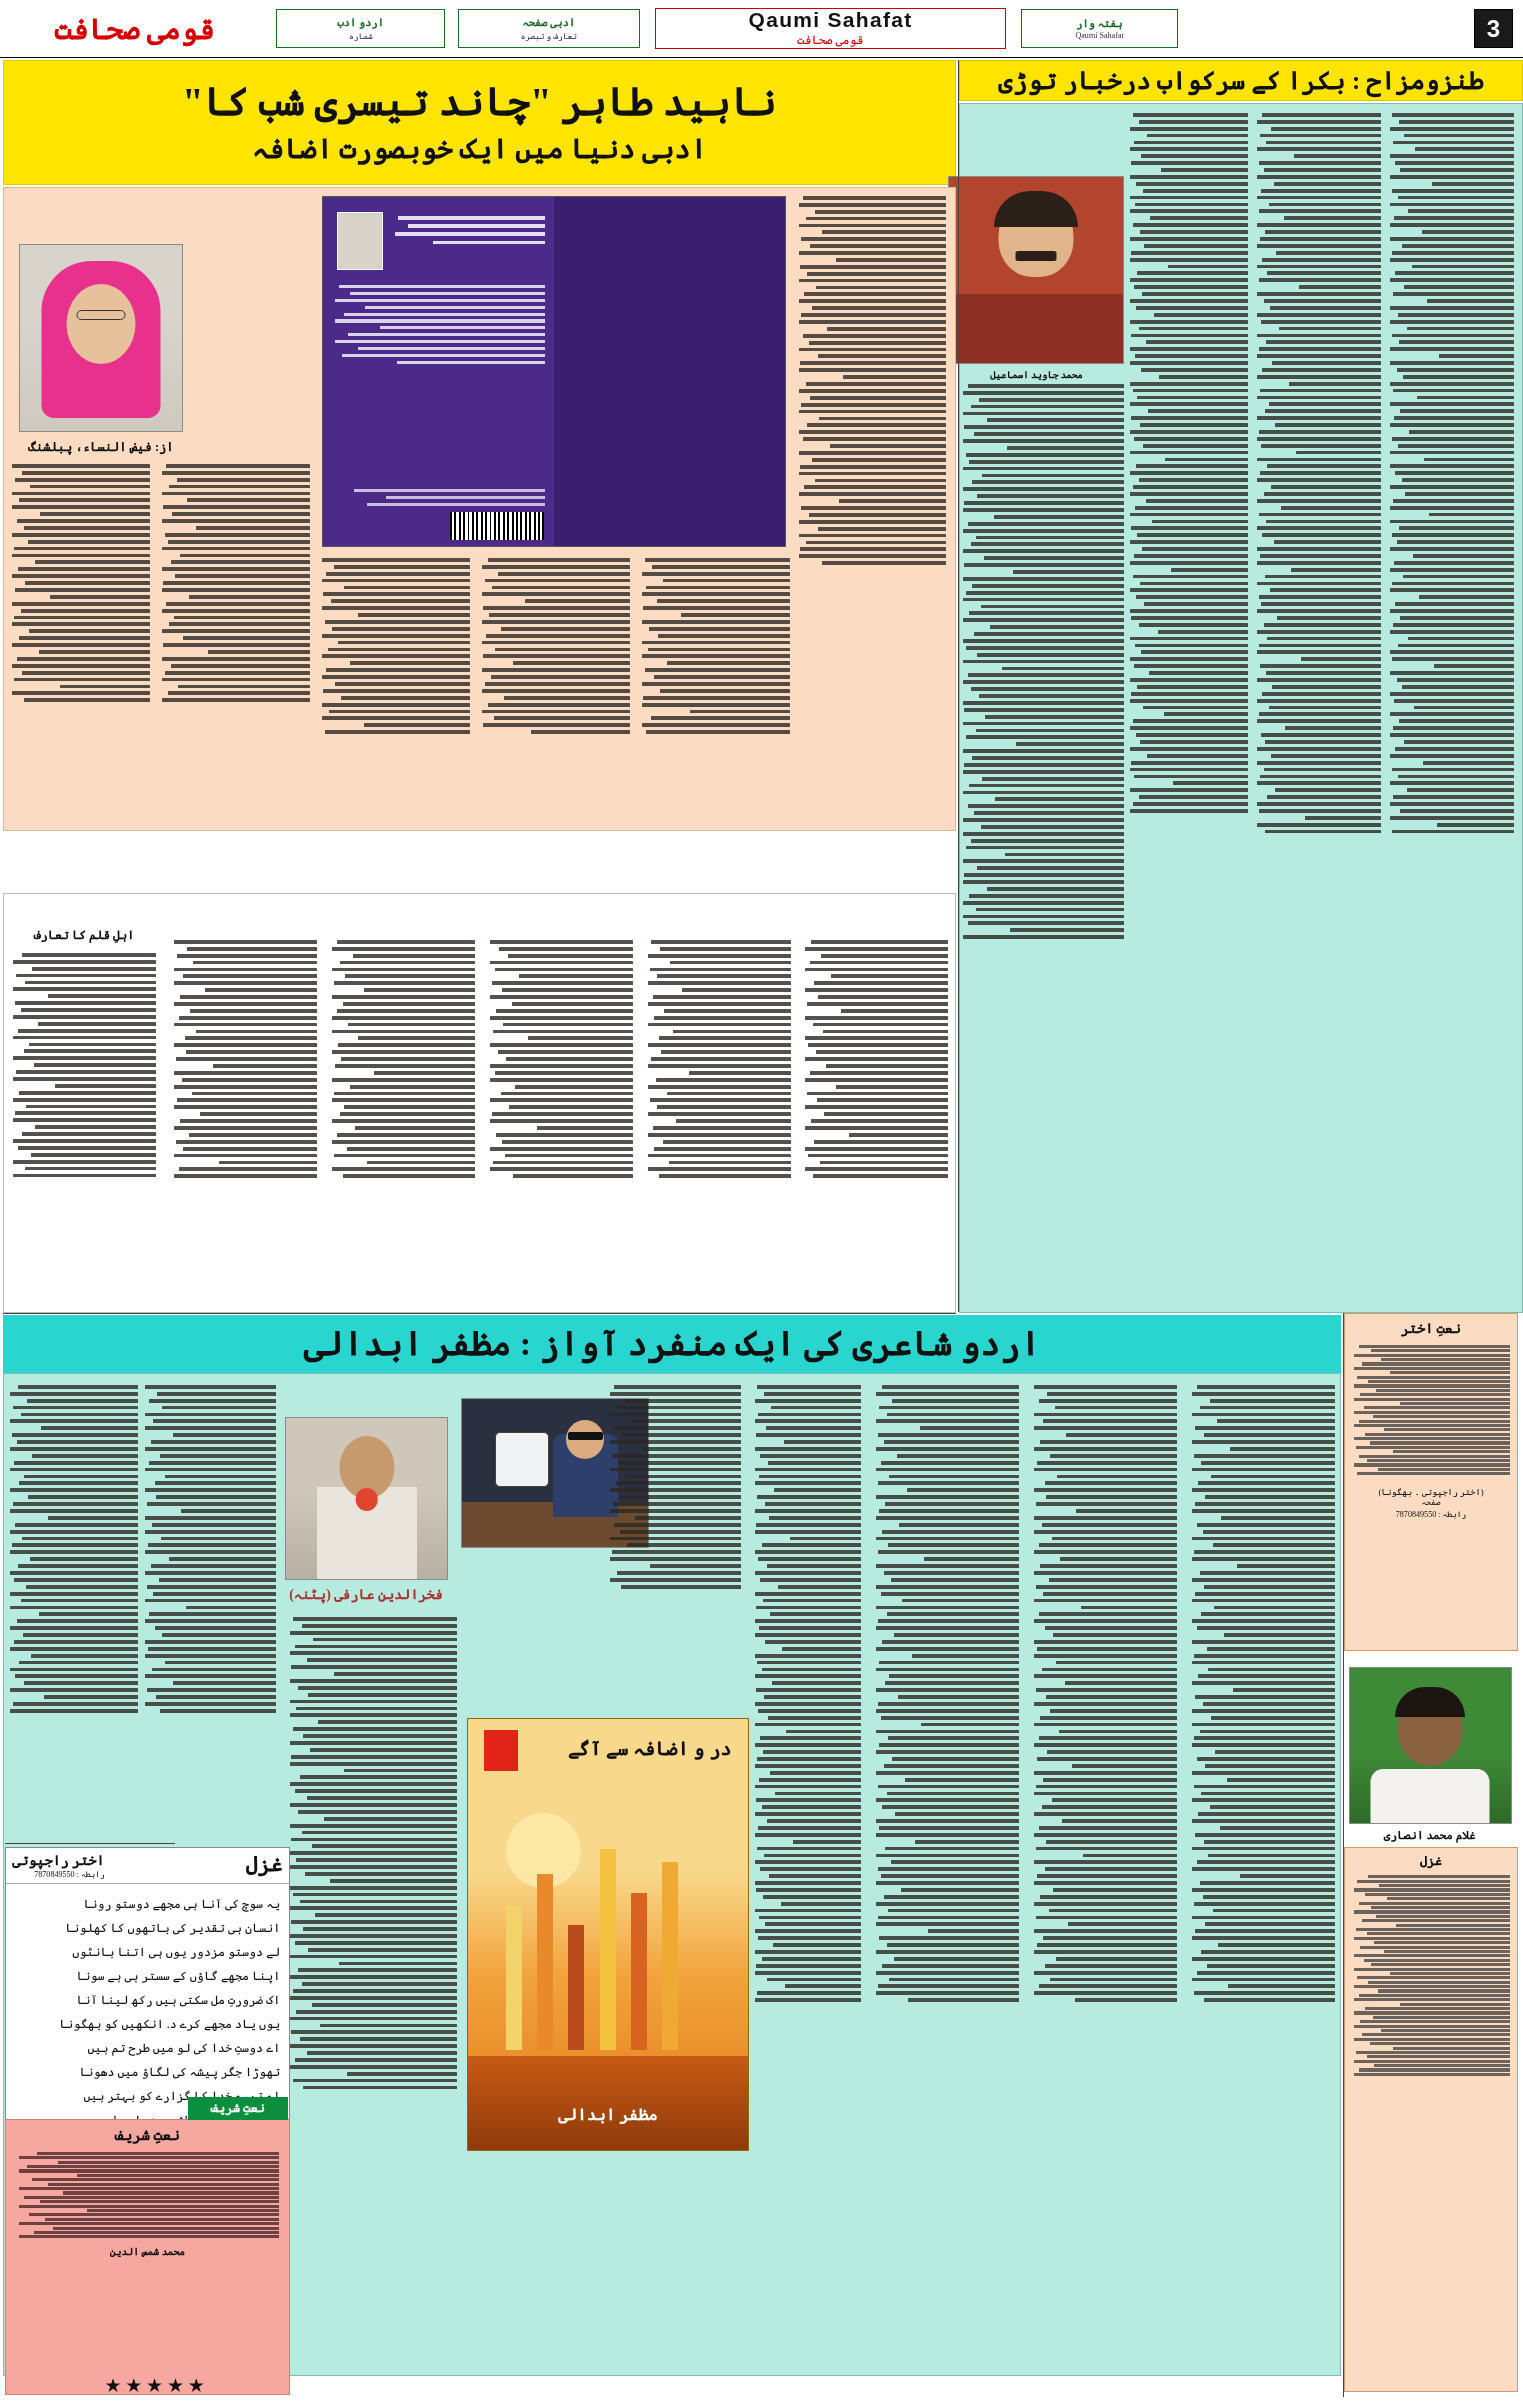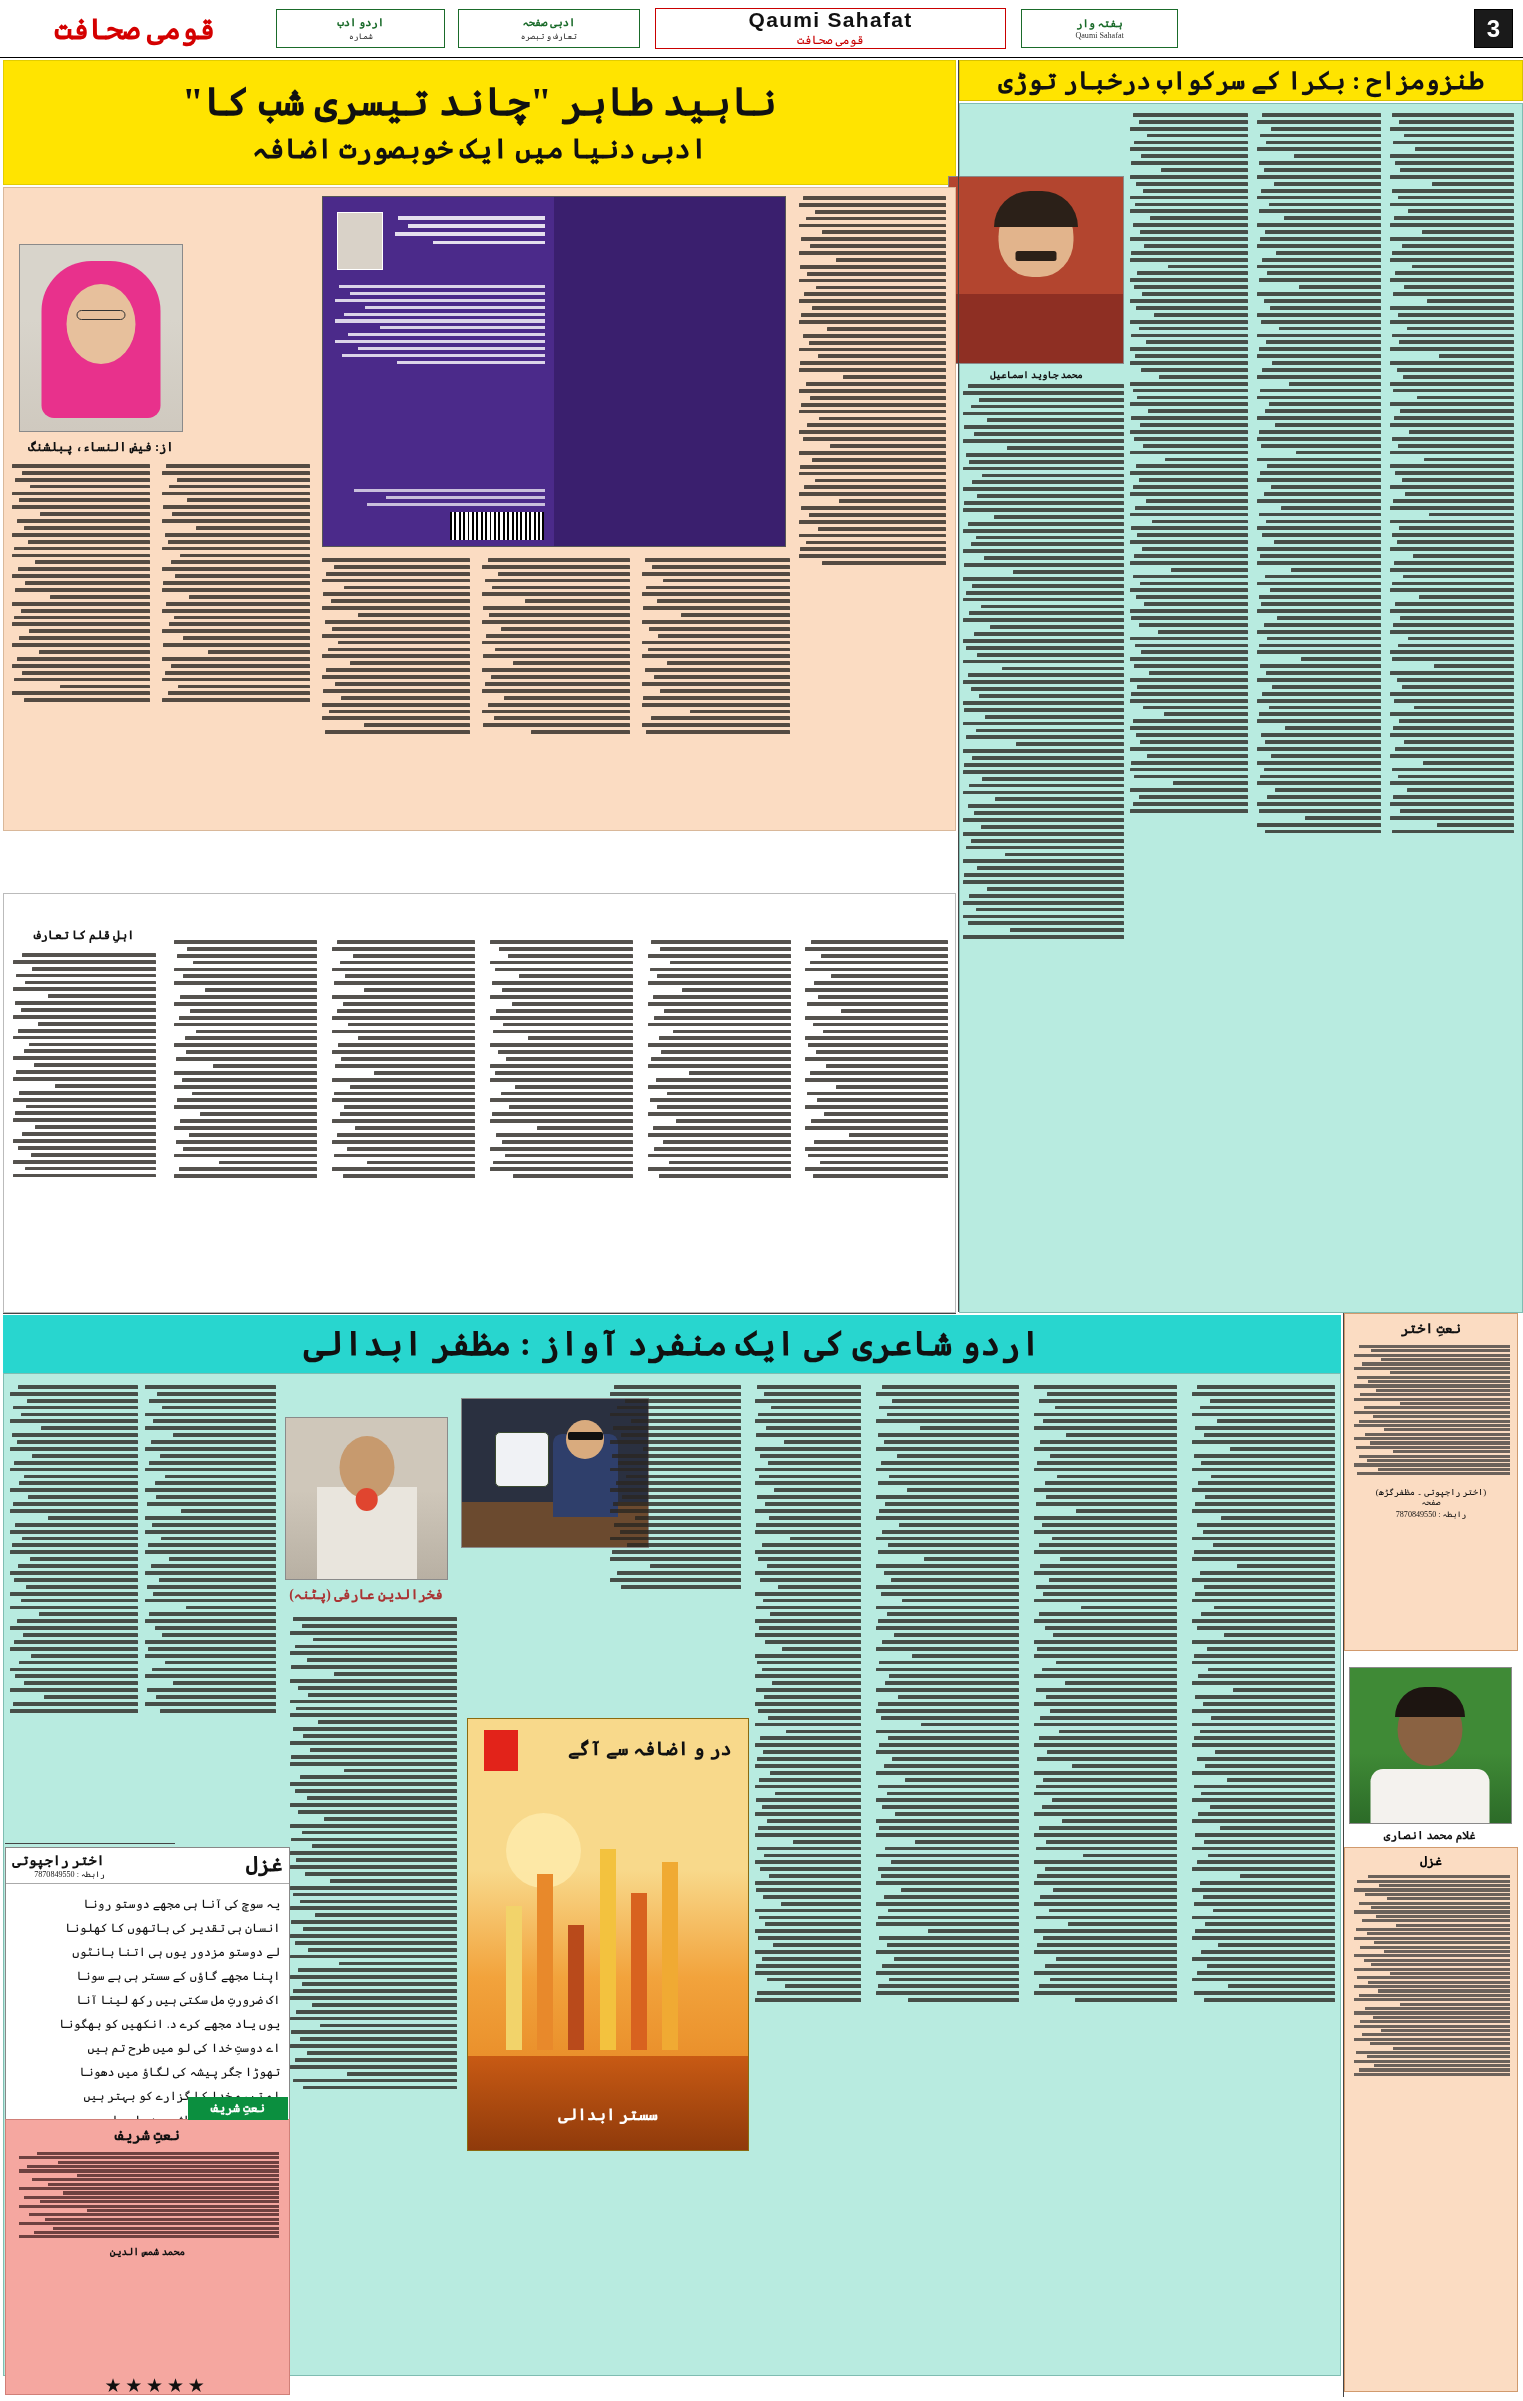--- a/index.html
+++ b/index.html
@@ -1073,21 +1073,21 @@
     <div style="position:absolute;right:16.3px;top:17.6px;font-size:19px;font-weight:bold;color:#111;">در و اضافہ سے آگے</div>
     <div style="position:absolute;left:38px;top:94px;width:75px;height:75px;border-radius:50%;background:#fde9a8;opacity:.9;"></div>
 
     <div style="position:absolute;left:38px;bottom:100px;width:16.3px;height:144px;background:#f2d36a;"></div>
     <div style="position:absolute;left:69px;bottom:100px;width:16.3px;height:176px;background:#e8892b;"></div>
     <div style="position:absolute;left:100px;bottom:100px;width:16.3px;height:125px;background:#b94a1b;"></div>
     <div style="position:absolute;left:132px;bottom:100px;width:16.3px;height:201px;background:#f3c23e;"></div>
     <div style="position:absolute;left:163px;bottom:100px;width:16.3px;height:157px;background:#d8621f;"></div>
     <div style="position:absolute;left:194px;bottom:100px;width:16.3px;height:188px;background:#f0aa33;"></div>
     <div style="position:absolute;left:0;bottom:0;width:100%;height:94px;background:linear-gradient(180deg,#c85a14 0,#8f3a0b 100%);"></div>
-    <div style="position:absolute;left:0;right:0;bottom:25px;text-align:center;font-size:16.3px;font-weight:bold;color:#fff;">سستر ابدالی</div>
+    <div style="position:absolute;left:0;right:0;bottom:25px;text-align:center;font-size:16.3px;font-weight:bold;color:#fff;">مظفر ابدالی</div>
   </div>
 
   <div class="tb" style="right:188px;top:1385px;width:144px;height:978px;">
     <div class="ln" style="width:96%"></div>
       <div class="ln" style="width:99%"></div>
       <div class="ln" style="width:87%"></div>
     <div class="ln" style="width:94%"></div>
       <div class="ln" style="width:99%"></div>
       <div class="ln" style="width:82%"></div>
     <div class="ln" style="width:97%"></div>
@@ -1689,21 +1689,21 @@
         <div class="tinyline" style="width:99%"></div>
       <div class="tinyline" style="width:89%"></div>
         <div class="tinyline" style="width:98%"></div>
       <div class="tinyline" style="width:74%"></div>
         <div class="tinyline" style="width:96%"></div>
       <div class="tinyline" style="width:91%"></div>
         <div class="tinyline" style="width:99%"></div>
       <div class="tinyline" style="width:84%"></div>
         <div class="tinyline" style="width:97%"></div>
     </div>
-    <div style="text-align:center; font-size:8.8px; margin-top:3.8px; color:#111;">(اختر راجپوتی ۔ مظفرگڑھ)</div>
+    <div style="text-align:center; font-size:8.8px; margin-top:3.8px; color:#111;">(اختر راجپوتی ۔ بھگونا)</div>
     <div style="text-align:center; font-size:8.1px; color:#111;">صفحہ</div>
     <div style="text-align:center; font-size:8.1px; color:#111; margin-top:2.5px;">
       <span>رابطہ :</span>
       <span>7870849550</span>
     </div>
   </div>
 
   <div class="photo" style="right:11.3px; top:1667px; width:163px; height:157px; background:#2f6c2a;">
     <div style="position:absolute;left:0;top:0;width:100%;height:100%;background:linear-gradient(180deg,#3f8a36 0 55%,#2c6b28 100%);"></div>
     <div style="position:absolute;left:50%;top:25px;transform:translateX(-50%);width:65px;height:73px;border-radius:50%;background:#8a6242;"></div>

